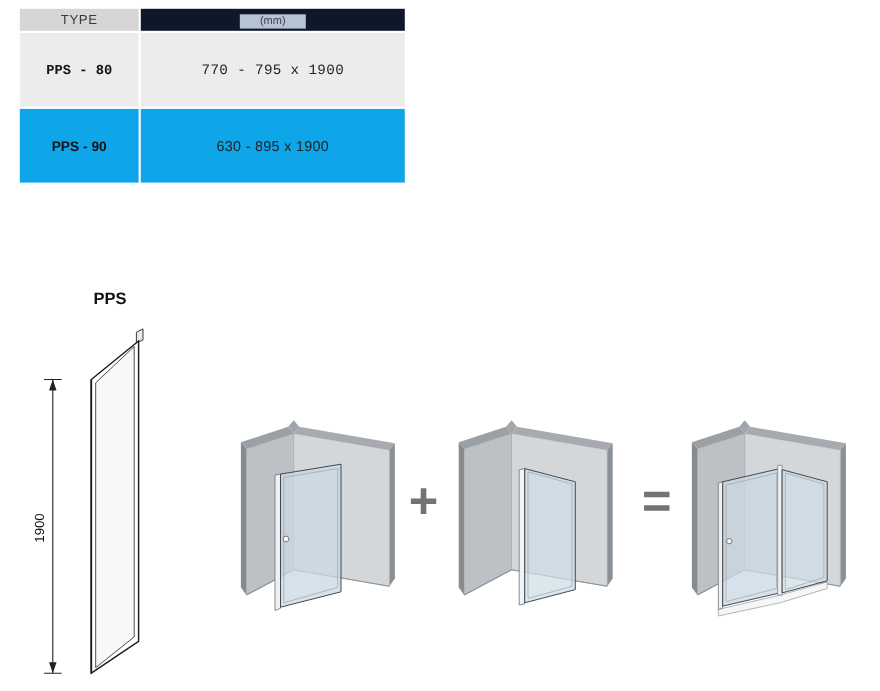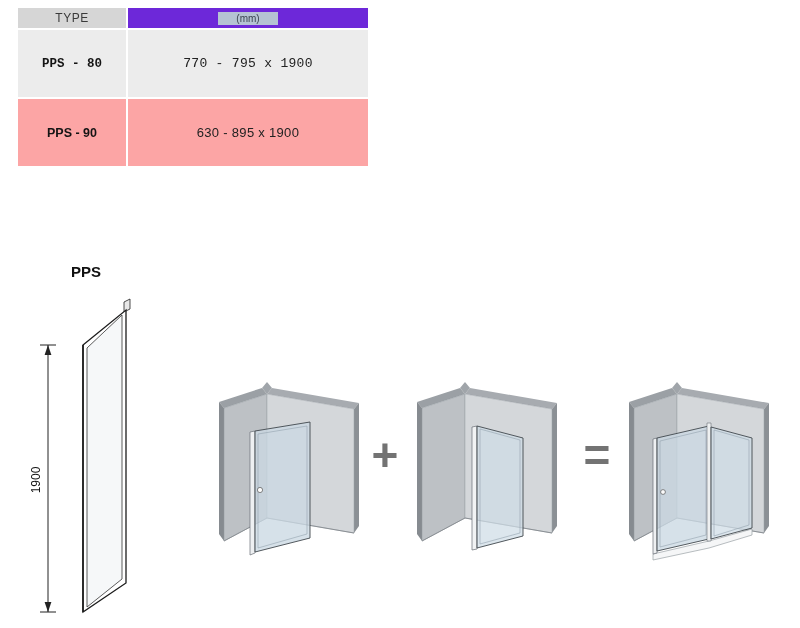--- a/index.html
+++ b/index.html
@@ -6,30 +6,30 @@
   body { width:800px; height:628px; font-family:"Liberation Sans", sans-serif; }
   .page { position:relative; width:800px; height:628px; background:#fff; overflow:hidden; }
 
   
   table.spec { position:absolute; left:16px; top:6px; width:352px; border-collapse:collapse; table-layout:fixed; }
   table.spec td, table.spec th { border:2px solid #ffffff; padding:0; vertical-align:middle; text-align:center; }
   .col-type { width:110px; }
   .col-size { width:242px; }
   tr.hdr th { height:20px; font-weight:400; font-size:12px; color:#3a3a3a; }
   th.h-type { background:#d6d6d6; letter-spacing:0.5px; }
-  th.h-unit { background:#6d28d9; font-size:10px; color:#3a3a3a; }
+  th.h-unit { background:#0f172a; font-size:10px; color:#3a3a3a; }
   .unit-hl { display:inline-block; background:#b5c3d3; color:#3b4450; padding:1px 18px; font-size:10px; }
   tr.row { height:69px; }
   tr.alt td { background:#ececec;font-family:Liberation Mono, monospace; }
-  tr.plain td { background:#fca5a5; }
+  tr.plain td { background:#0ea5e9; }
   td.type { font-weight:bold; font-size:12.5px; color:#141414; }
   td.size { font-size:13px; color:#222; letter-spacing:0.3px; }
 
   
-  .pps-title { position:absolute; left:44px; top:263px; width:84px; text-align:center; font-size:15px; font-weight:bold; color:#101010; }
+  .pps-title { position:absolute; left:58px; top:263px; width:84px; text-align:center; font-size:15px; font-weight:bold; color:#101010; }
   .panel-svg { position:absolute; left:25px; top:288px; }
 
   
   .scene { position:absolute; width:150px; height:195px; }
   .scene1 { left:212px; top:378px; }
   .scene2 { left:410px; top:378px; }
   .scene3 { left:622px; top:378px; }
   .op { position:absolute; width:50px; height:62px; line-height:62px; text-align:center; font-size:46px; font-weight:bold; color:#737373; top:424px; }
   .op-plus  { left:360px; }
   .op-equal { left:572px; }

